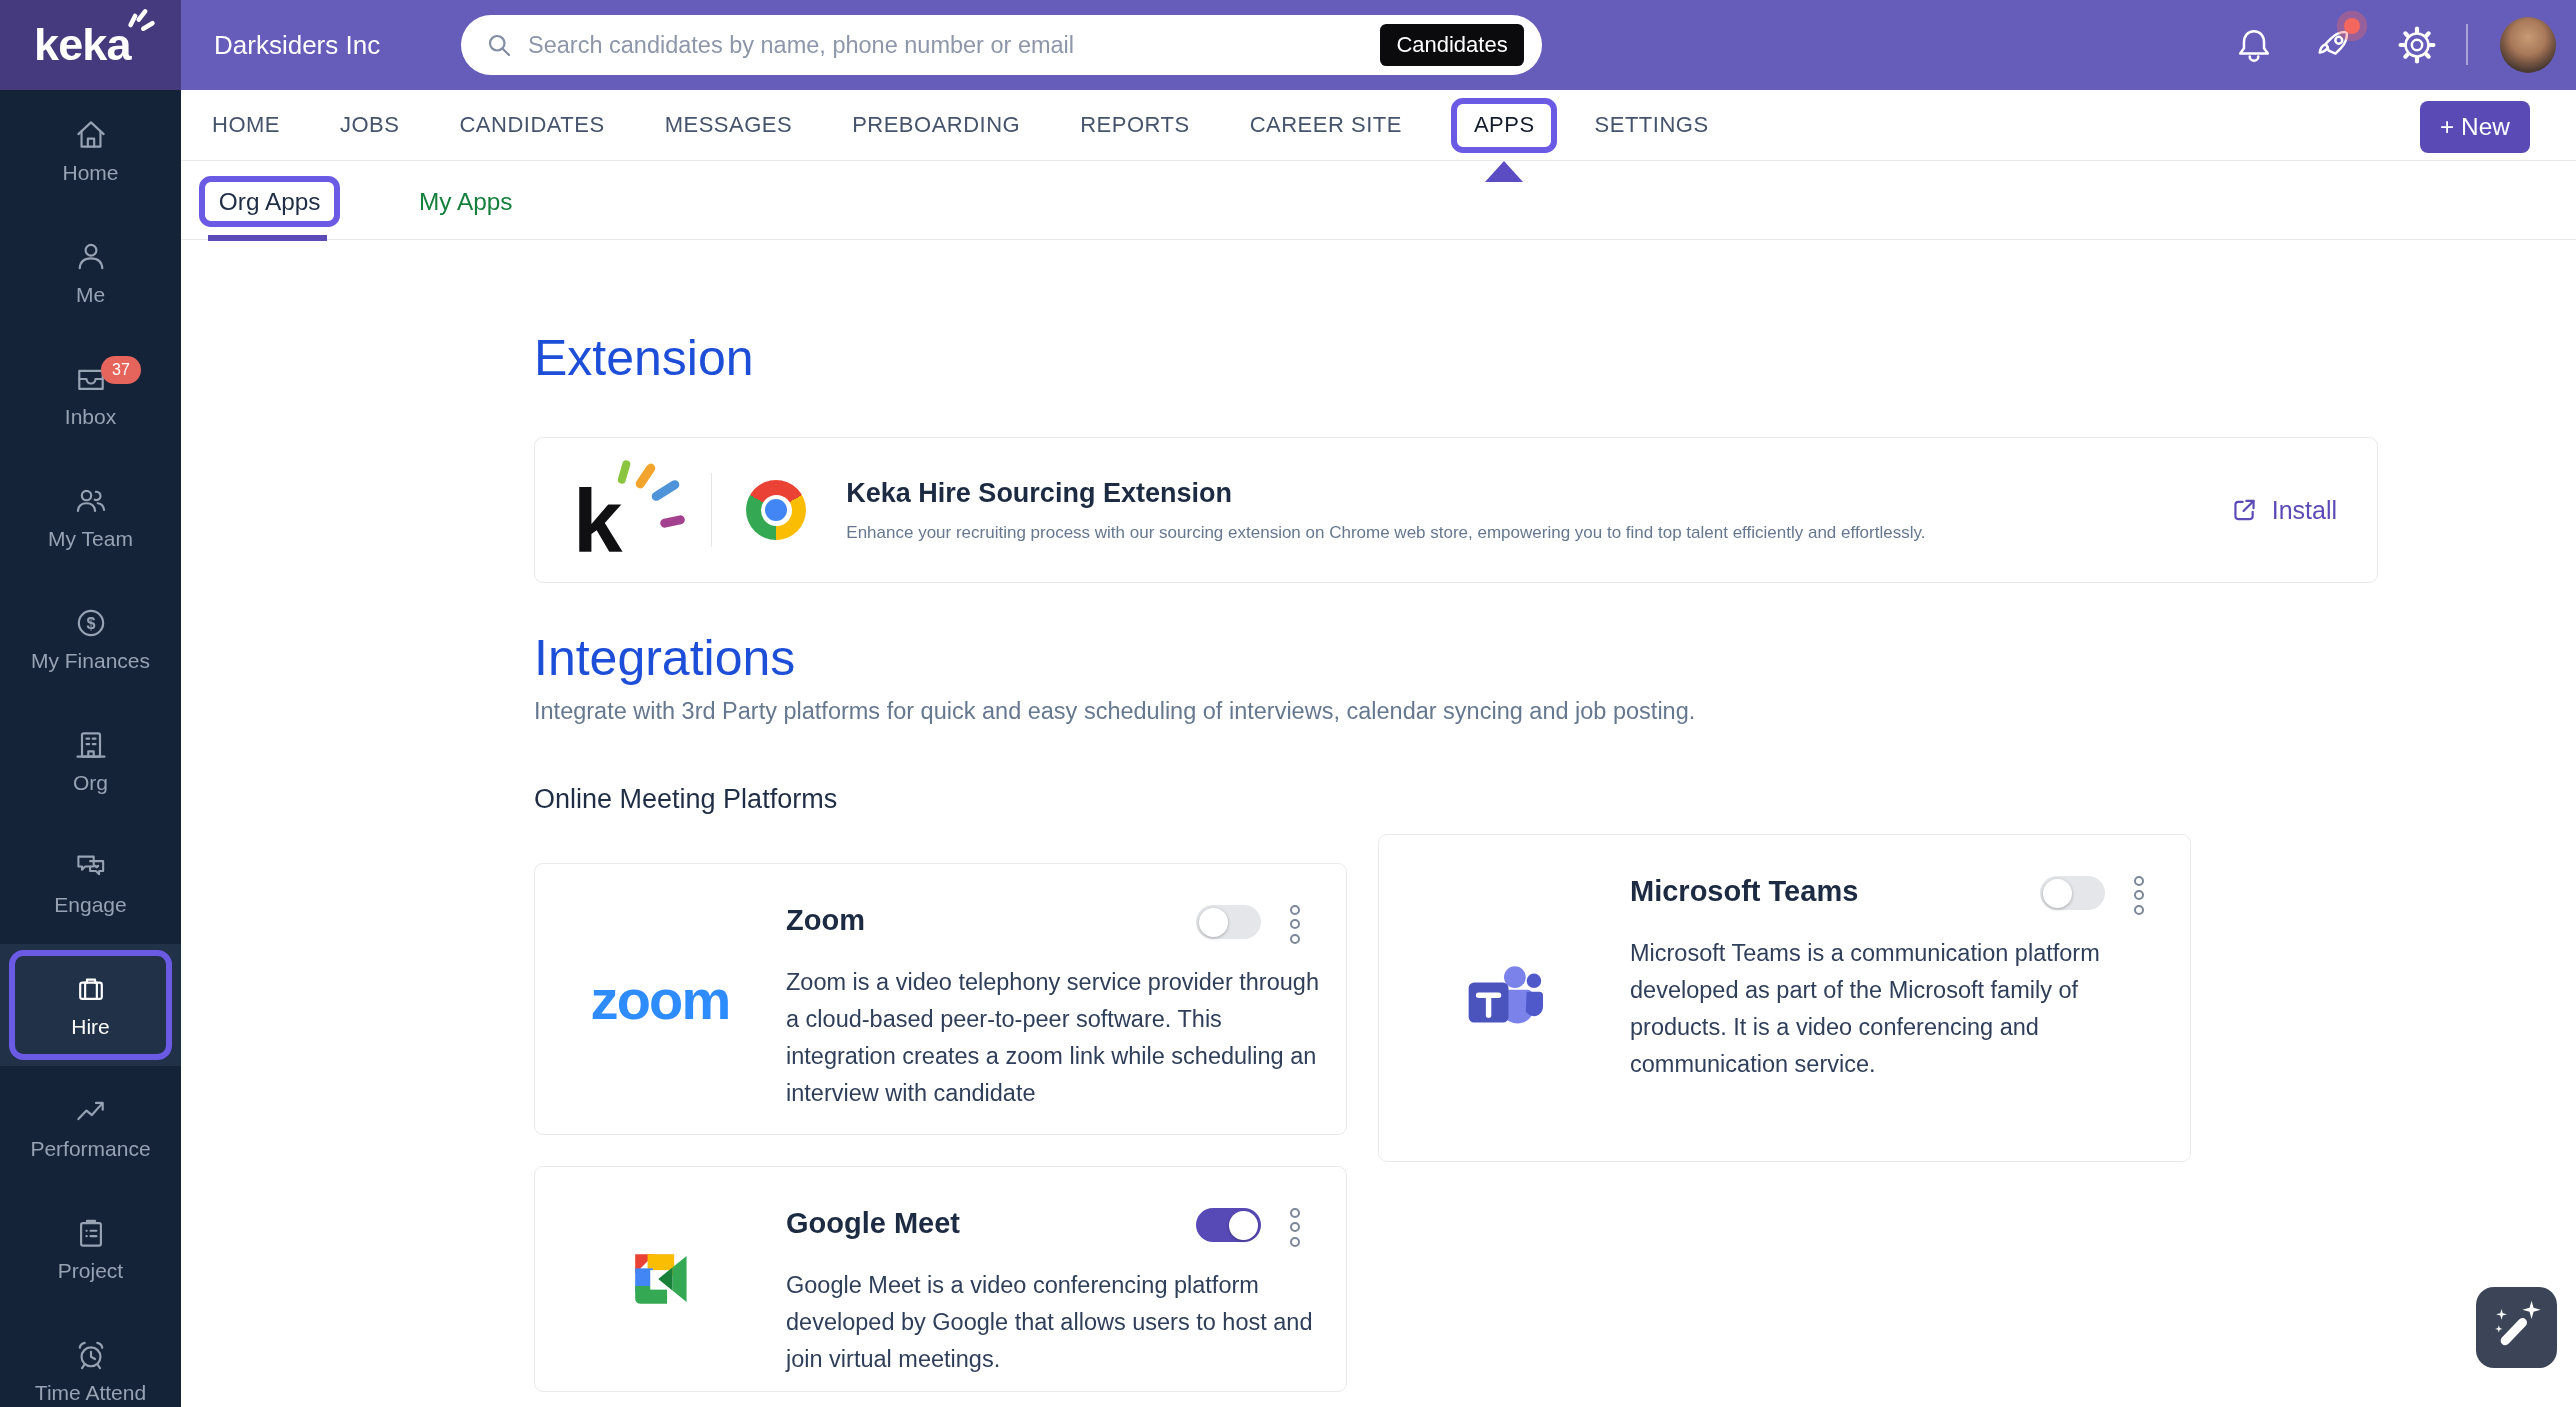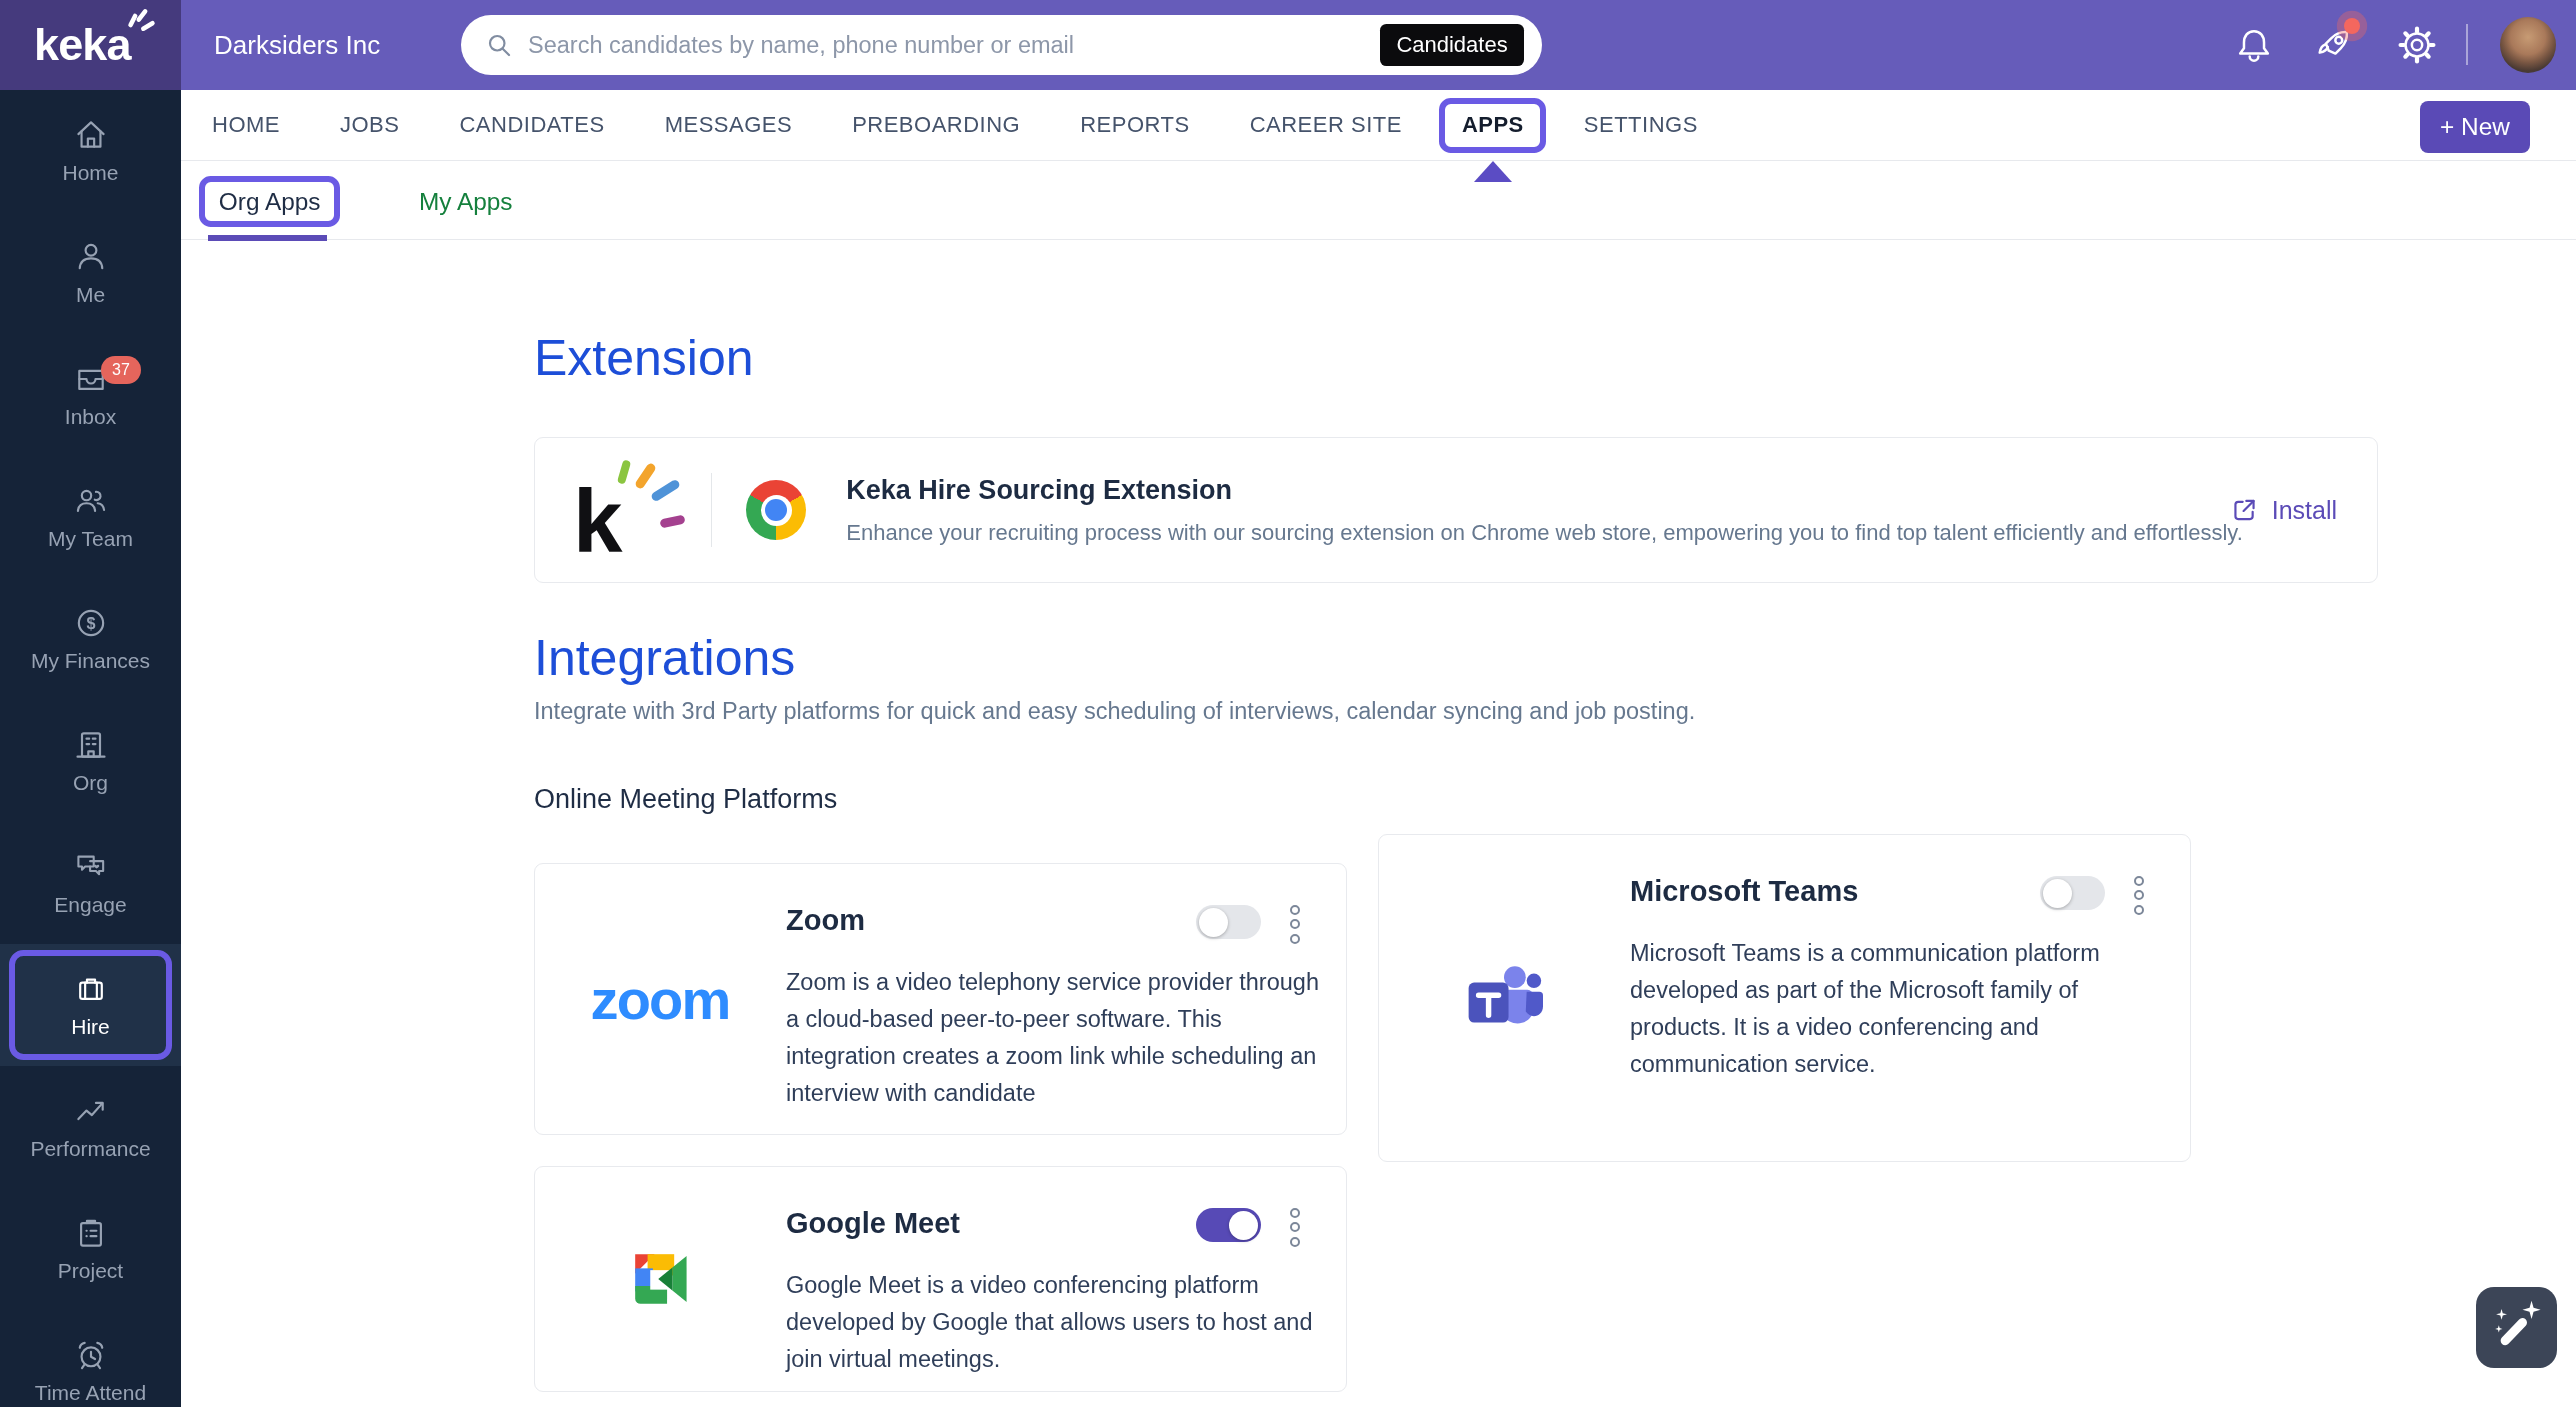--- a/index.html
+++ b/index.html
@@ -32,21 +32,21 @@
   .side-item svg { display:block; }
   .side-item .slabel { font-size:21px; white-space:nowrap; }
   .side-item.active { background:#203148; color:#fff; }
   .side-badge { position:absolute; left:101px; top:22px; min-width:40px; height:28px; padding:0 9px; background:#e5655c; color:#fff; font-size:16px; border-radius:14.5px; display:flex; align-items:center; justify-content:center; }
   .hl-box { position:absolute; border:6.3px solid #6a5ae4; border-radius:14.5px; pointer-events:none; }
   .hl-hire { left:9px; right:9px; top:6.3px; bottom:6.3px; }
 
   
   .nav2 { position:absolute; left:181px; top:90px; width:2395px; height:71px; background:#fff; border-bottom:1.8px solid #e7e9ed; display:flex; align-items:center; padding-left:31px; gap:60px; z-index:20; }
   .tab { font-size:22px; letter-spacing:0.5px; color:#45536b; font-weight:500; white-space:nowrap; cursor:pointer; position:relative; }
-  .tab.active { color:#141d2d; font-weight:700; }
+  .tab.active { color:#141d2d; font-weight:400;margin-left:12px; }
   .hl-apps { left:-22.6px; right:-22.6px; top:-14.5px; bottom:-14.5px; border-radius:11.8px; border-width:6.3px; }
   .tri-pointer { position:absolute; left:50%; transform:translateX(-50%); top:49px; width:0; height:0;
     border-left:19px solid transparent; border-right:19px solid transparent; border-bottom:21px solid #5b4cc4; z-index:22; }
   .new-btn { position:absolute; right:46px; top:11px; width:110px; height:52px; background:#5a4ab6; color:#fff; border:none; border-radius:8.1px; font-size:24.4px; font-family:inherit; display:flex; align-items:center; justify-content:center; cursor:pointer; }
 
   
   .nav3 { position:absolute; left:181px; top:164px; width:2395px; height:76px; background:#fff; border-bottom:1.8px solid #e7e9ed; z-index:10; }
   .subtab { position:absolute; top:0; height:100%; display:flex; align-items:center; font-size:24.4px; cursor:pointer; }
   .subtab-org { left:36px; color:#1f2d45; font-weight:500; }
   .subtab-my { left:238px; color:#15803d; }
@@ -70,21 +70,21 @@
   .kbar2 { width:9px; height:28px; left:68px; top:2.7px; background:#f3a42c; transform:rotate(34deg); }
   .kbar3 { width:9px; height:31px; left:88px; top:15.4px; background:#4f93d8; transform:rotate(58deg); }
   .kbar4 { width:9px; height:25px; left:95px; top:49px; background:#a4418f; transform:rotate(78deg); }
   .ext-vdiv { width:1.8px; height:74px; background:#e4e7ea; margin:0 34px 0 23.5px; flex:none; }
   .chrome { width:60px; height:60px; border-radius:50%; position:relative; flex:none;
     background:conic-gradient(from 60deg,#fbbc04 0 120deg,#34a853 0 240deg,#ea4335 0 360deg); }
   .chrome::before { content:""; position:absolute; inset:14.5px; background:#fff; border-radius:50%; }
   .chrome::after { content:""; position:absolute; inset:19px; background:#4285f4; border-radius:50%; }
   .ext-text { margin-left:40px; min-width:0; }
   .ext-title { font-size:27px; font-weight:700; color:#1d2b42; }
-  .ext-desc { margin-top:14px; font-size:22px; color:#66788f; white-space:nowrap; }
+  .ext-desc { margin-top:14px; font-size:17px; color:#66788f; white-space:nowrap; }
   .install { position:absolute; right:40px; top:50%; transform:translateY(-50%); display:flex; align-items:center; gap:12.7px; color:#5b4bb7; font-size:25px; cursor:pointer; background:none; border:none; font-family:inherit; }
 
   .app-card { position:absolute; width:813px; border:1.8px solid #e8eaee; border-radius:9px; }
   .card-zoom { left:353px; top:623px; height:272px; }
   .card-teams { left:1197px; top:594px; height:328px; }
   .card-meet { left:353px; top:926px; height:226px; }
   .app-logo { position:absolute; left:0; top:0; width:250px; height:100%; display:flex; align-items:center; justify-content:center; }
   .zoom-word { font-size:56px; font-weight:800; color:#2e8cff; letter-spacing:-1.8px; }
   .app-title { position:absolute; left:251px; top:40px; font-size:29px; font-weight:700; color:#1d2b42; }
   .app-desc { position:absolute; left:251px; top:100px; width:536px; font-size:23.5px; line-height:37px; color:#2f3e59; }

